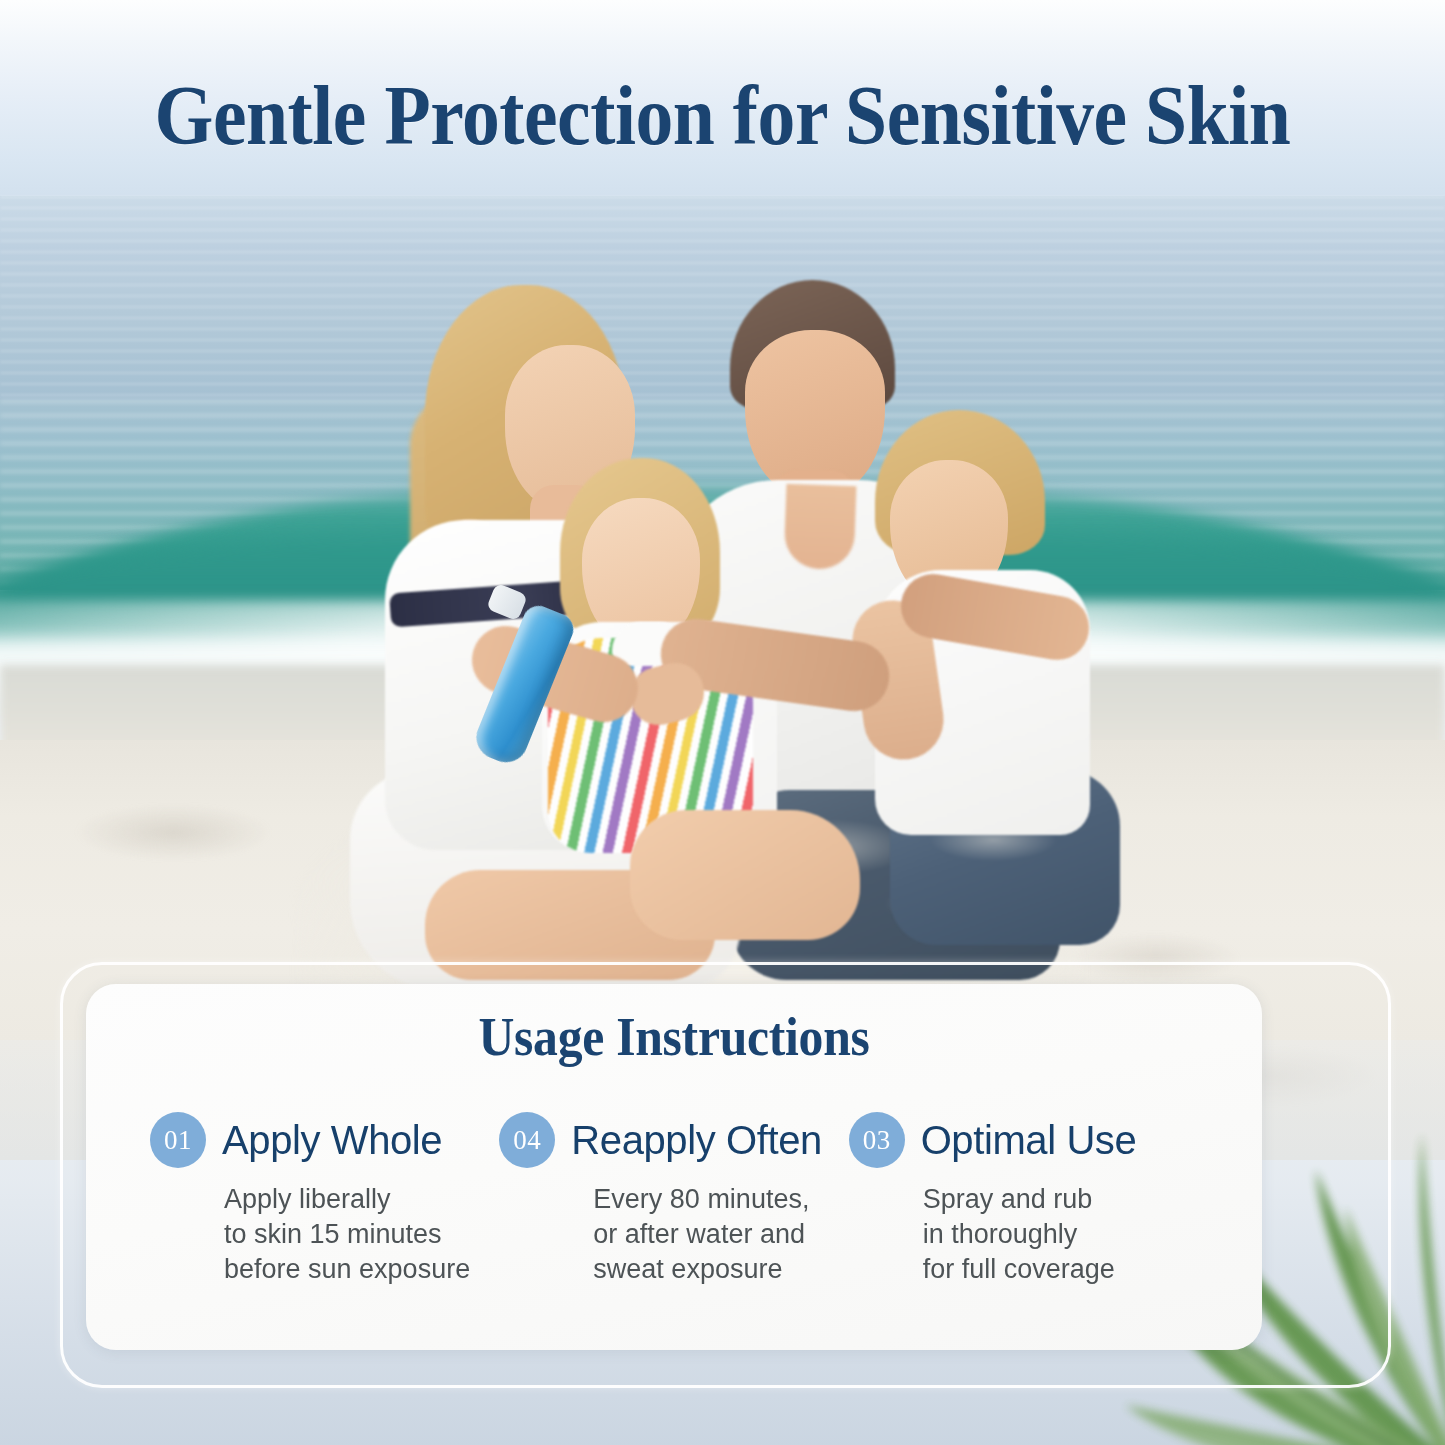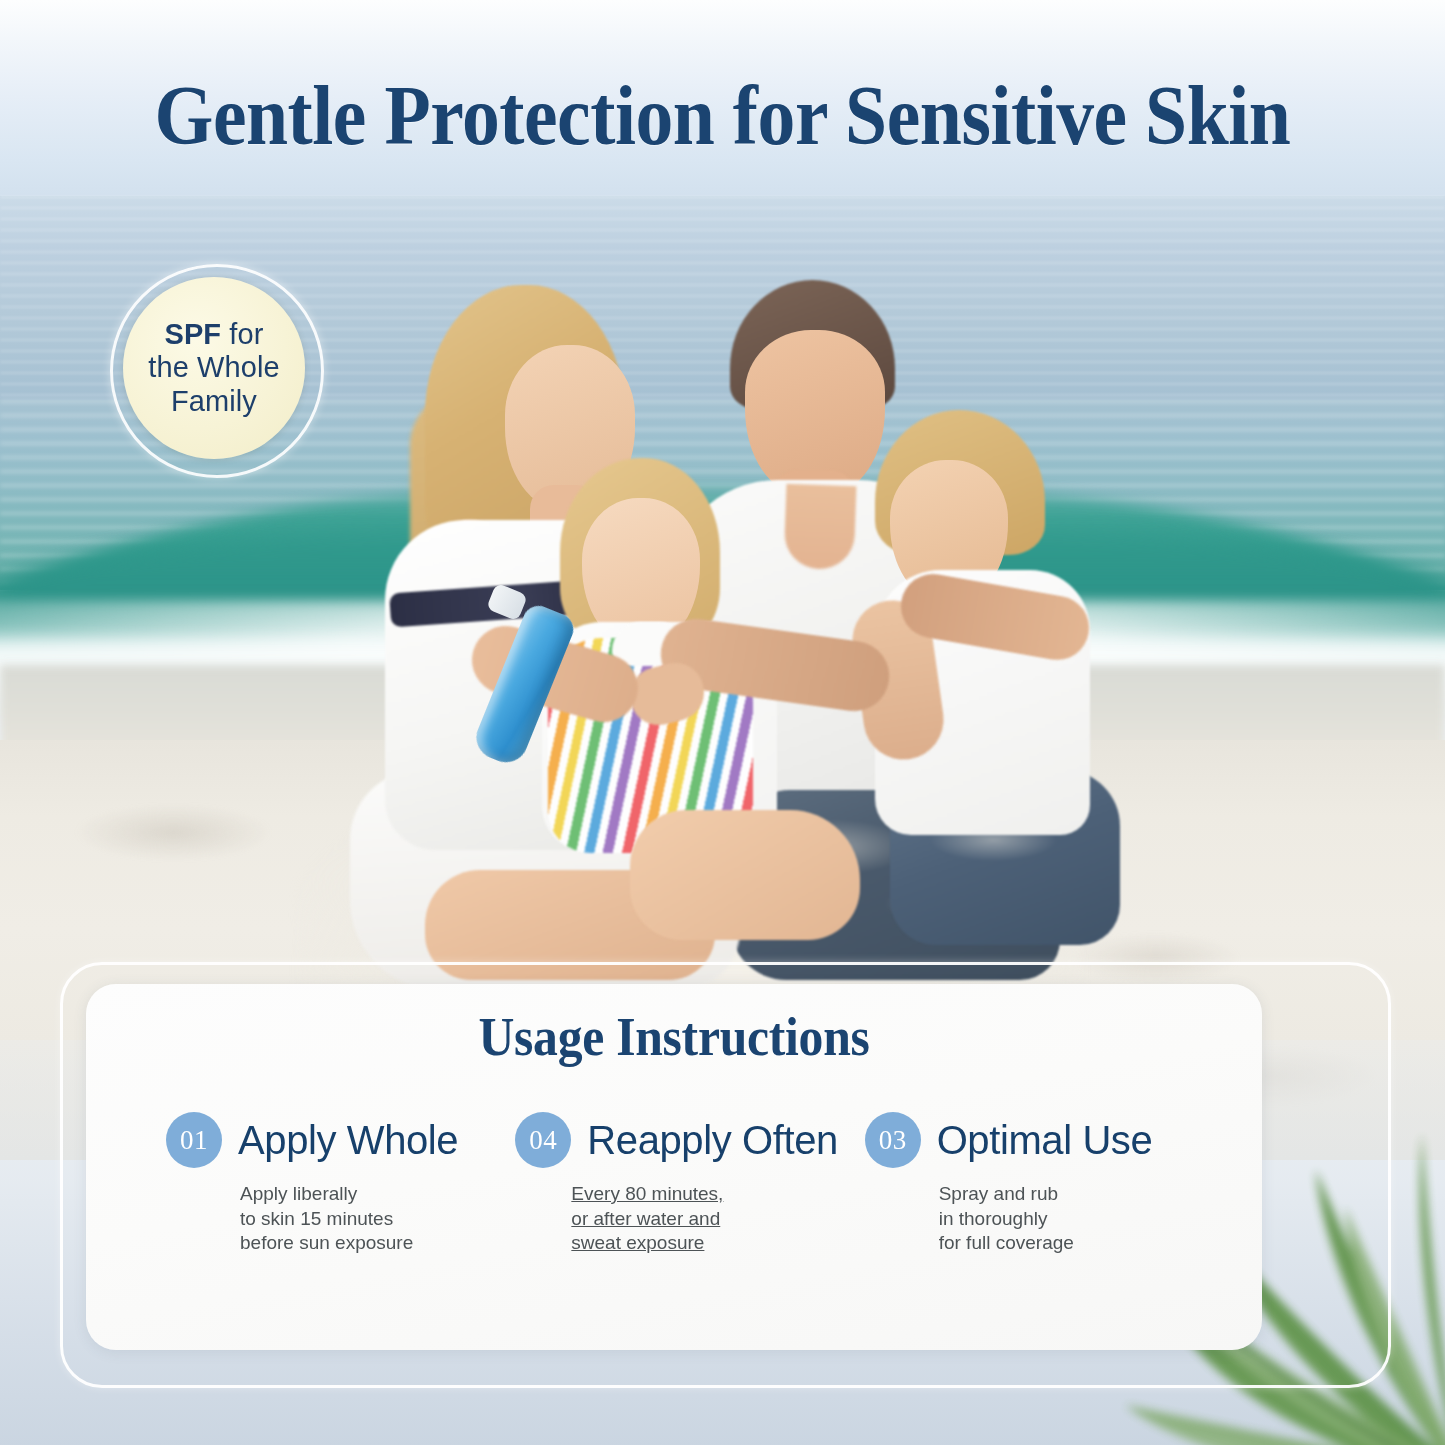--- a/index.html
+++ b/index.html
@@ -413,21 +413,21 @@
     text-align:center;
     font-family:"Liberation Serif","DejaVu Serif",serif;
     font-weight:700;
     font-size:54px;
     color:#1b4471;
     transform: scaleX(.92);
     letter-spacing:-0.3px;
   }
 
   .steps {
-    position:absolute; left:16px; top:128px; width:100%;
+    position:absolute; left:0; top:128px; width:100%;
     display:flex;
     padding: 0 64px;
     box-sizing:border-box;
   }
   .step { width: 33.333%; box-sizing:border-box; padding-right:18px; }
   .step-head { display:flex; align-items:center; gap:16px; }
   .step-num {
     flex: 0 0 auto;
     width:56px; height:56px; border-radius:50%;
     background:#7fadd9;
@@ -442,27 +442,27 @@
     font-size:40px;
     color:#17406b;
     line-height:1;
     white-space:nowrap;
     letter-spacing:-0.4px;
   }
   .step-body {
     margin-top:14px;
     margin-left:74px;
     font-family:"Liberation Sans", sans-serif;
-    font-size:19px;
+    font-size:27px;
     line-height:1.30;
     color:#4d5356;
     white-space:pre-line;
   }
   .step:nth-child(1) .step-body { margin-left:74px; }
-  .step:nth-child(2) .step-body { margin-left:56px;text-decoration:underline; }
+  .step:nth-child(2) .step-body { margin-left:94px; }
   .step:nth-child(3) .step-body { margin-left:74px; }
 </style>
 </head>
 <body>
 
 <div id="poster">
 
   <div class="photo">
     <div class="sky"></div>
     <div class="water-far"></div>
@@ -545,30 +545,20 @@
           <path d="M0,0 C-62,-34 -190,-105 -310,-200 C-250,-110 -120,-30 0,12 Z"></path>
           <path d="M0,0 C-30,-66 -75,-165 -120,-268 C-112,-170 -55,-60 0,12 Z"></path>
         </g>
         <path d="M0,6 C-90,-30 -230,-120 -330,-230" stroke="#356b26" stroke-width="5" fill="none" opacity=".55"></path>
       </g>
     </svg>
   </div>
 
   <div class="headline">Gentle Protection for Sensitive Skin</div>
 
-  <div class="badge-wrap">
-    <div class="badge-ring"></div>
-    <div class="badge-disc">
-      <div class="badge-text">
-        <b>SPF</b><span style="white-space:pre-line"> for
-the Whole
-Family</span>
-      </div>
-    </div>
-  </div>
 
   <div class="panel-outline"></div>
 
   <div class="panel">
     <div class="panel-title">Usage Instructions</div>
 
     <div class="steps">
 
       <div class="step">
         <div class="step-head">

